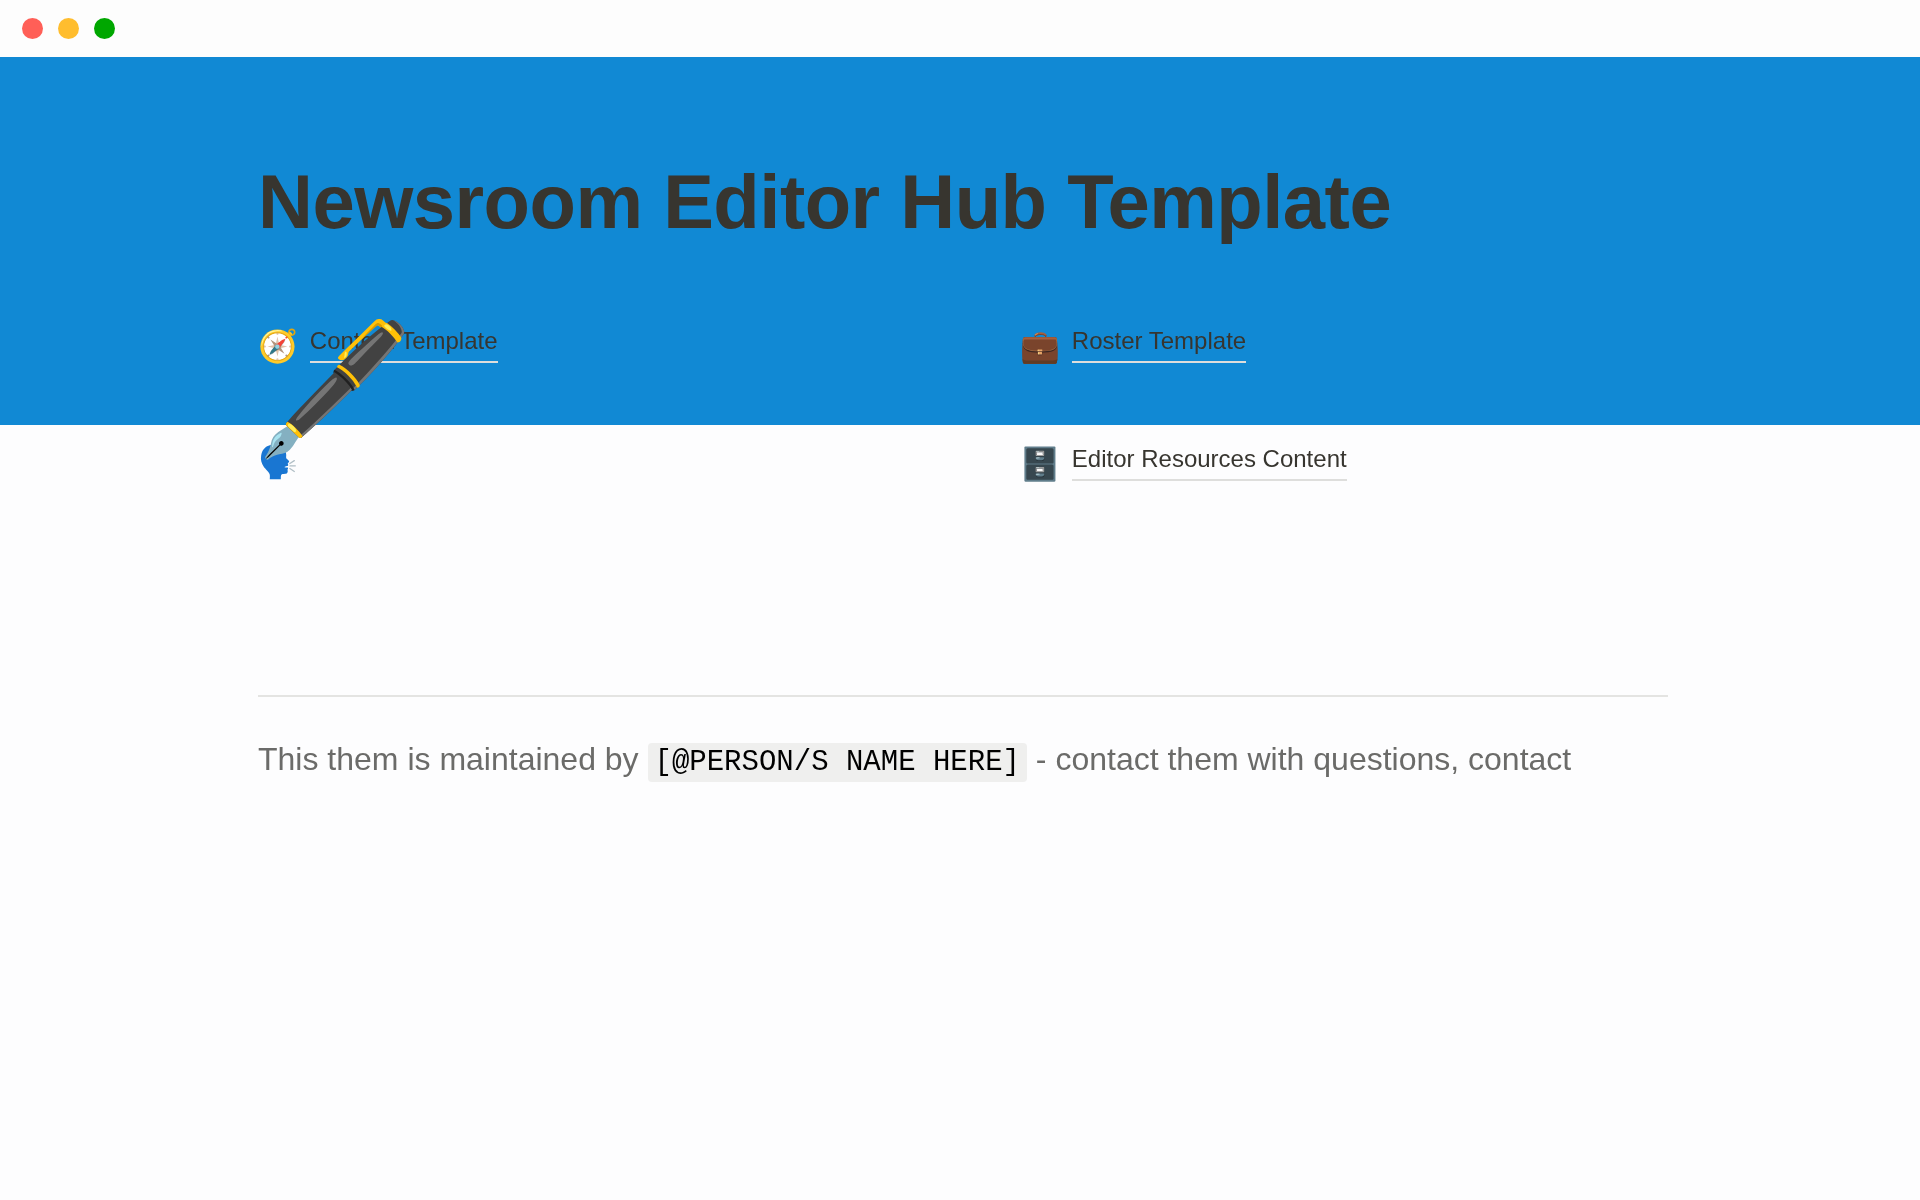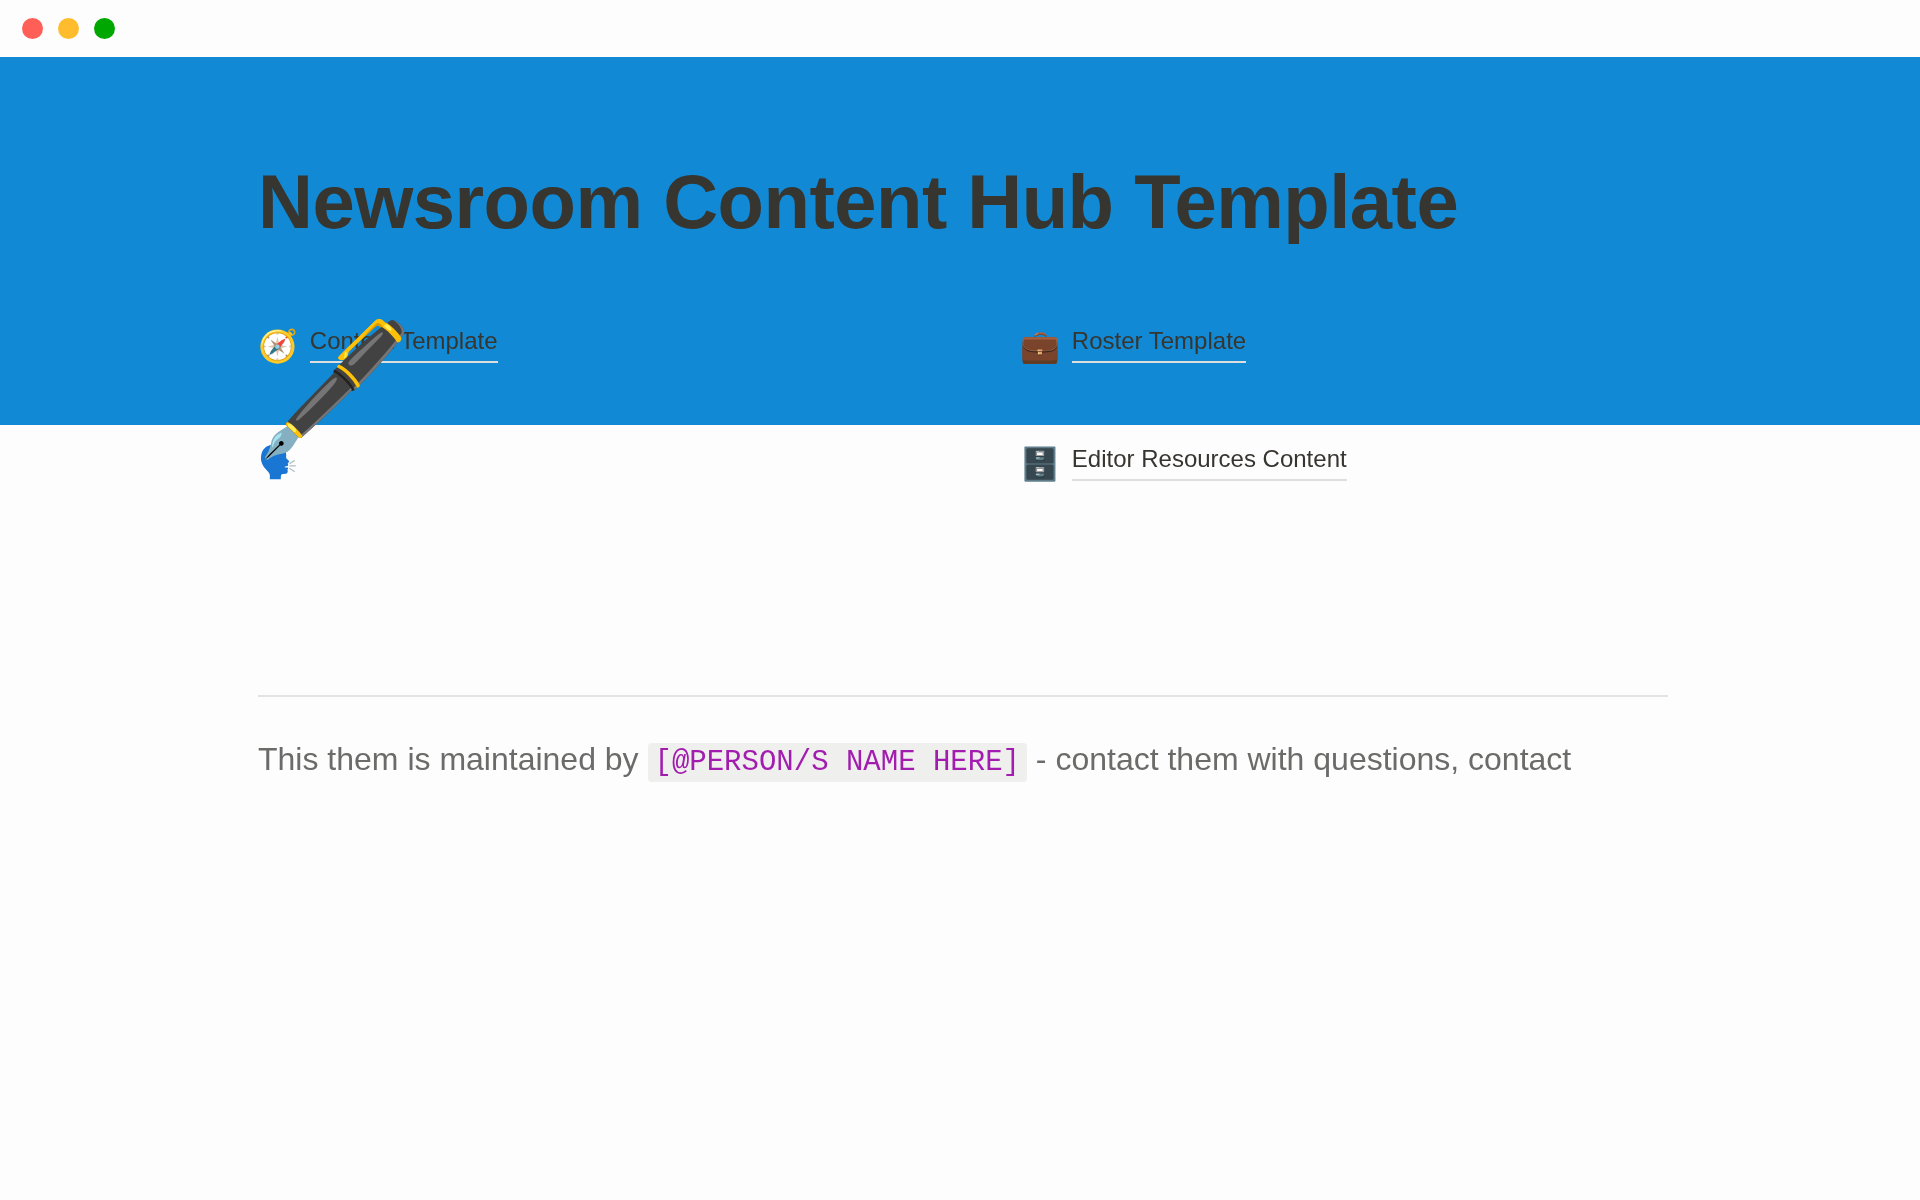--- a/index.html
+++ b/index.html
@@ -155,21 +155,21 @@
     width: 1410px;
     font-size: 32px;
     line-height: 1.5;
     color: #6B6B69;
     font-family: "Liberation Sans Narrow", "Liberation Sans", "DejaVu Sans", sans-serif;
   }
 
   .inline-code {
     font-family: "Liberation Mono", "DejaVu Sans Mono", monospace;
     font-size: 29px;
-    color: #a21caf;
+    color: #000000;
     background: #EFEFEE;
     border-radius: 4px;
     padding: 3px 7px;
     white-space: nowrap;
   }
 </style>
 </head>
 <body>
 
 <div id="app-window">
@@ -181,21 +181,21 @@
       <span class="traffic-dot dot-maximize"></span>
     </div>
   </div>
 
   <div id="cover-banner"></div>
 
   <div id="page-body"></div>
 
   <div id="page-icon">🖋️</div>
 
-  <h1 id="page-title">Newsroom Content Hub Template</h1>
+  <h1 id="page-title">Newsroom Editor Hub Template</h1>
 
   <div id="link-grid">
 
     <div class="link-cell">
       <a class="page-link">
         <span class="link-emoji">🧭</span>
         <span class="link-text">Content Template</span>
       </a>
     </div>
 

